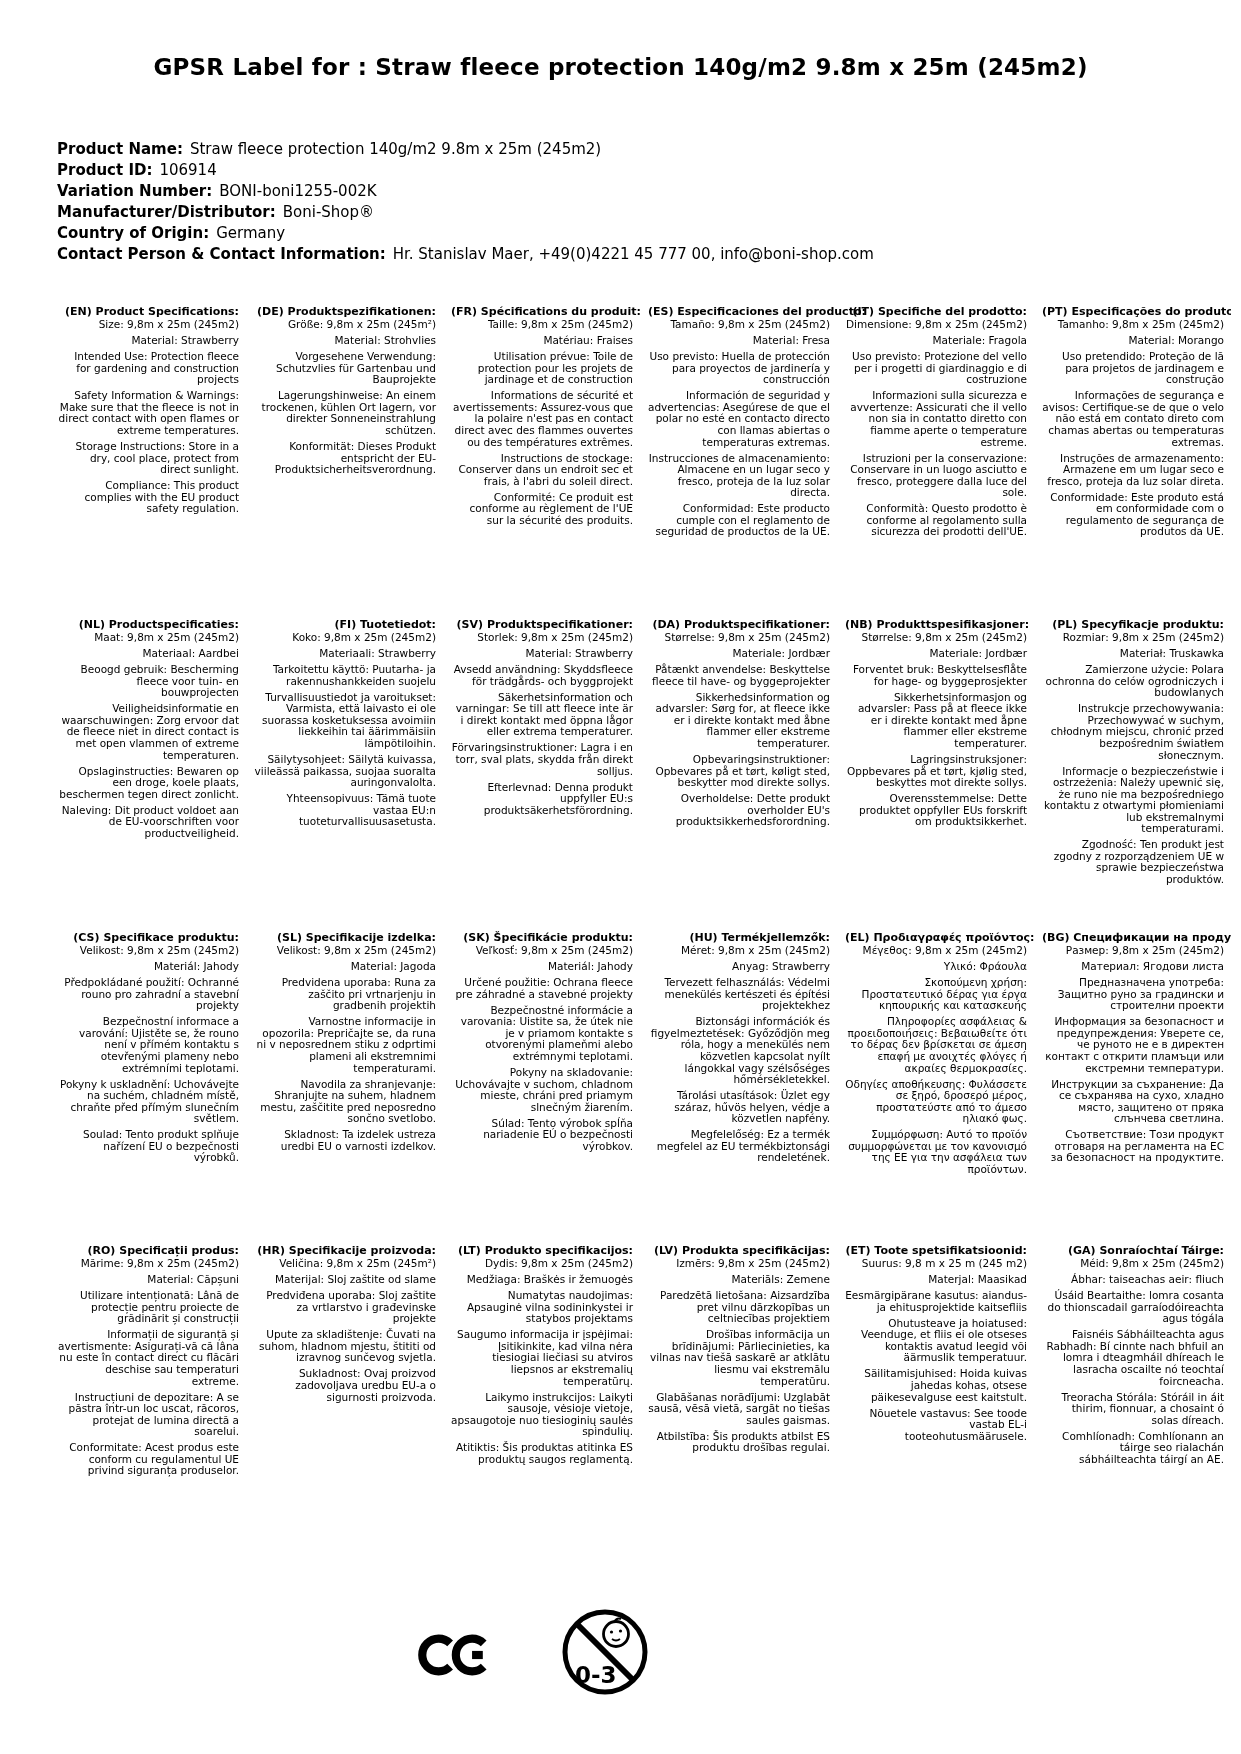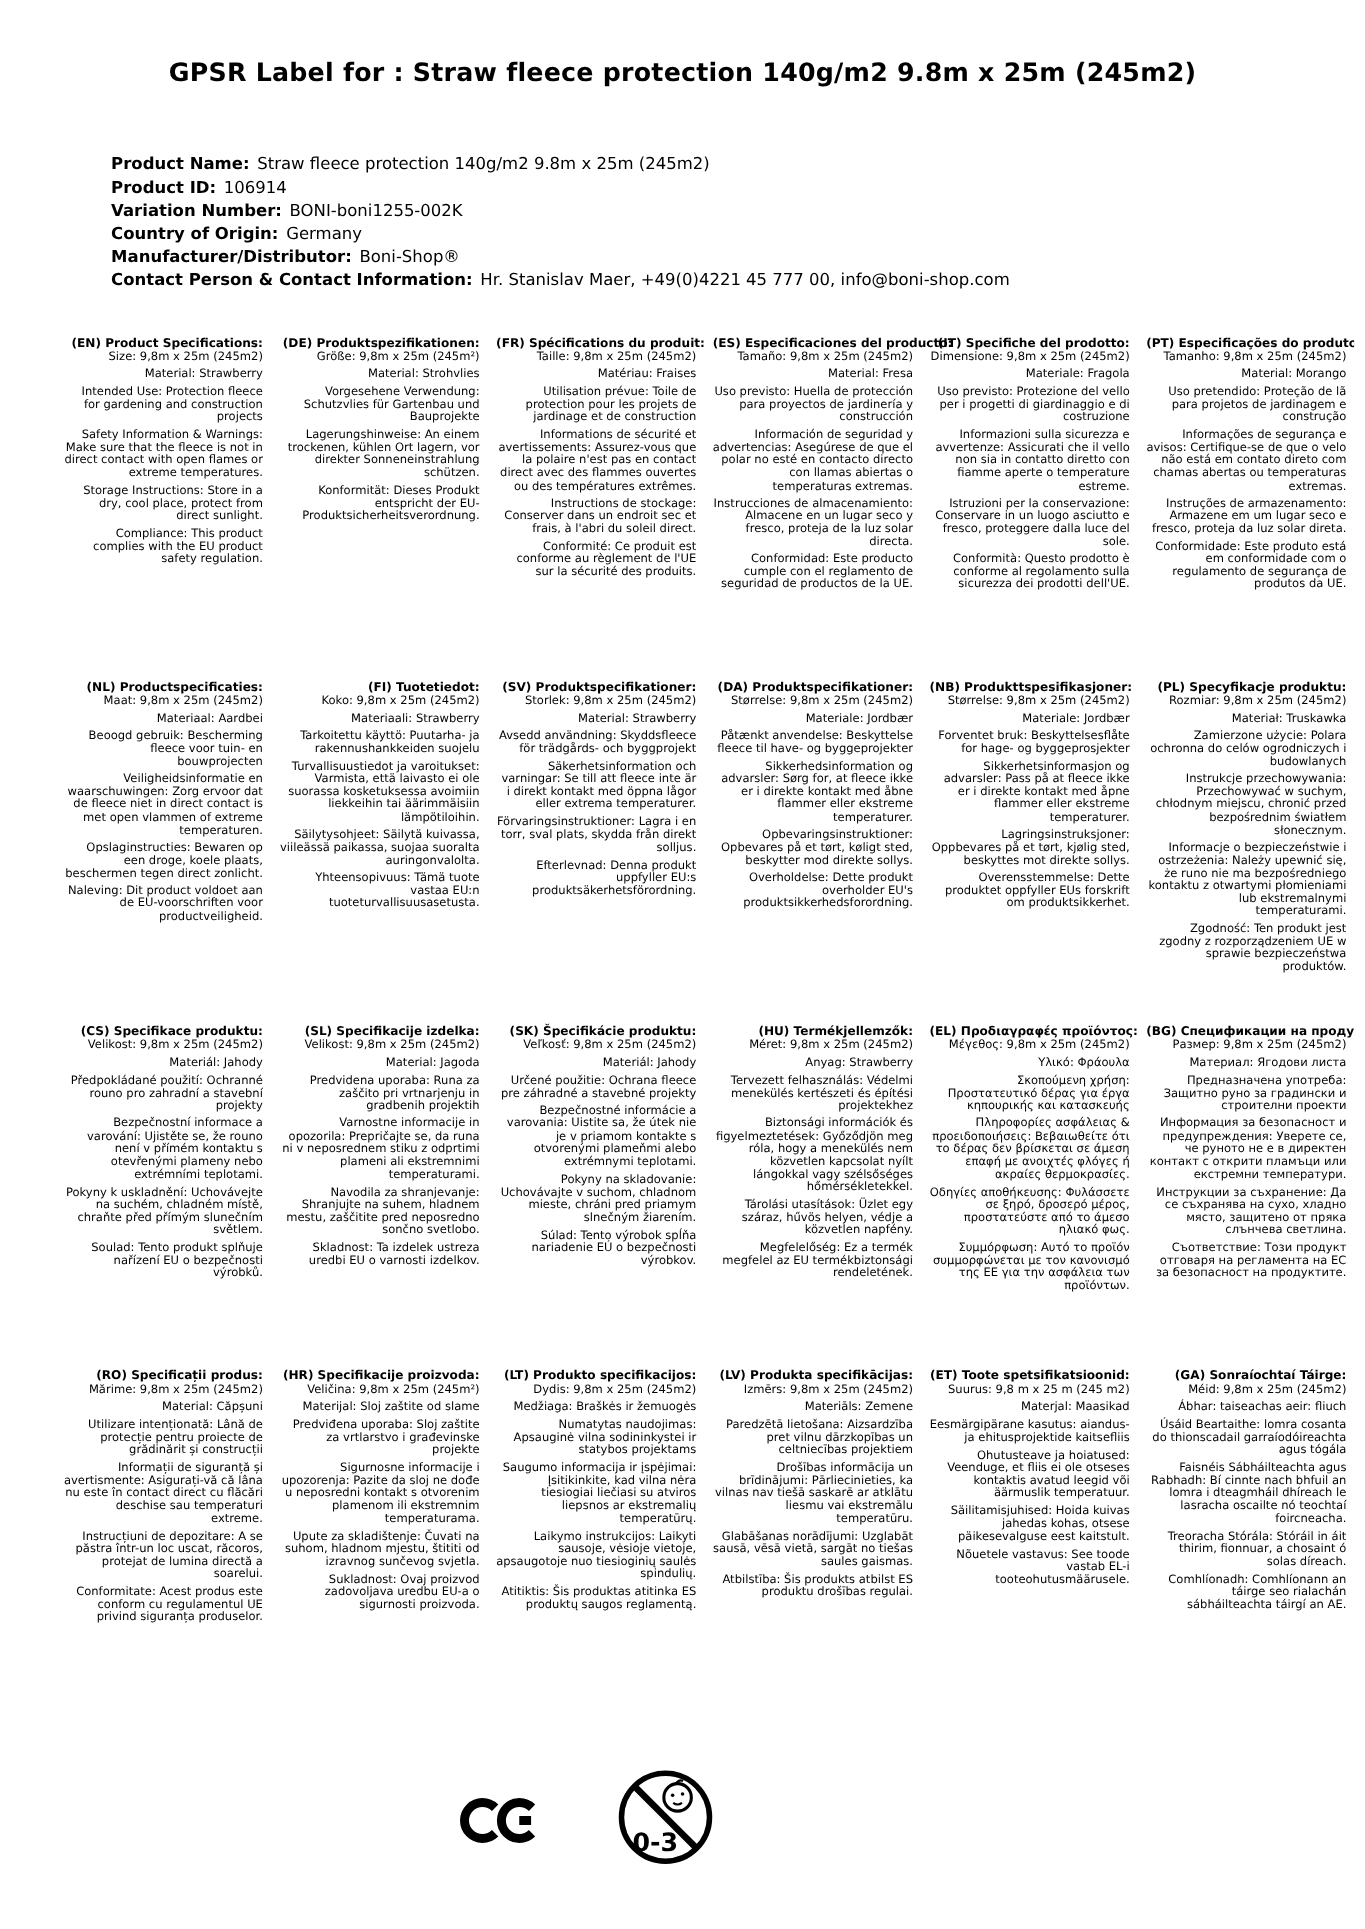--- a/index.html
+++ b/index.html
@@ -2,21 +2,21 @@
 <html><head>
 <meta charset="utf-8">
 <style>
   html,body{margin:0;padding:0;background:#ffffff;}
   .page{position:relative;width:1231px;height:1754px;background:#ffffff;color:#000;
         font-family:"DejaVu Sans","Liberation Sans",sans-serif;overflow:hidden;}
   .title{position:absolute;top:54px;left:0;width:1241px;text-align:center;
          font-size:23px;font-weight:bold;letter-spacing:0.2px;}
   .product-info{position:absolute;top:139px;left:57px;font-size:15px;line-height:21px;}
   .info-row{white-space:nowrap;}
-  .info-label{font-weight:bold;margin-right:7px;margin-left:44px;}
+  .info-label{font-weight:bold;margin-right:7px;}
   .grid{position:absolute;top:306px;left:57px;width:1182px;
         display:grid;grid-template-columns:repeat(6,197px);grid-auto-rows:313px;}
   .block{width:182px;font-size:10.5px;line-height:1.1;text-align:right;}
   .block-heading{font-size:11px;font-weight:bold;white-space:nowrap;margin:0 0 1px 0;}
   .block-para{margin:0 0 4.5px 0;}
   .ce-wrap{position:absolute;left:417px;top:1628px;}
   .age-wrap{position:absolute;left:560px;top:1605px;}
   svg{display:block;}
   .age-text{font-family:"DejaVu Sans","Liberation Sans",sans-serif;font-weight:bold;}
 </style>
@@ -24,22 +24,22 @@
 <body>
 
 <div class="page">
 
   <div class="title">GPSR Label for : Straw fleece protection 140g/m2 9.8m x 25m (245m2)</div>
 
   <div class="product-info">
       <div class="info-row"><span class="info-label">Product Name:</span><span class="info-value">Straw fleece protection 140g/m2 9.8m x 25m (245m2)</span></div>
       <div class="info-row"><span class="info-label">Product ID:</span><span class="info-value">106914</span></div>
       <div class="info-row"><span class="info-label">Variation Number:</span><span class="info-value">BONI-boni1255-002K</span></div>
+      <div class="info-row"><span class="info-label">Manufacturer/Distributor:</span><span class="info-value">Boni-Shop®</span></div>
       <div class="info-row"><span class="info-label">Country of Origin:</span><span class="info-value">Germany</span></div>
-      <div class="info-row"><span class="info-label">Manufacturer/Distributor:</span><span class="info-value">Boni-Shop®</span></div>
       <div class="info-row"><span class="info-label">Contact Person &amp; Contact Information:</span><span class="info-value">Hr. Stanislav Maer, +49(0)4221 45 777 00, info@boni-shop.com</span></div>
     </div>
 
   <div class="grid">
       <div class="block">
         <div class="block-heading">(EN) Product Specifications:</div>
         <p class="block-para">Size: 9,8m x 25m (245m2)</p>
         <p class="block-para">Material: Strawberry</p>
         <p class="block-para">Intended Use: Protection fleece for gardening and construction projects</p>
         <p class="block-para">Safety Information &amp; Warnings: Make sure that the fleece is not in direct contact with open flames or extreme temperatures.</p>
@@ -205,21 +205,20 @@
         <p class="block-para">Utilizare intenționată: Lână de protecție pentru proiecte de grădinărit și construcții</p>
         <p class="block-para">Informații de siguranță și avertismente: Asigurați-vă că lâna nu este în contact direct cu flăcări deschise sau temperaturi extreme.</p>
         <p class="block-para">Instrucțiuni de depozitare: A se păstra într-un loc uscat, răcoros, protejat de lumina directă a soarelui.</p>
         <p class="block-para">Conformitate: Acest produs este conform cu regulamentul UE privind siguranța produselor.</p>
       </div>
       <div class="block">
         <div class="block-heading">(HR) Specifikacije proizvoda:</div>
         <p class="block-para">Veličina: 9,8m x 25m (245m²)</p>
         <p class="block-para">Materijal: Sloj zaštite od slame</p>
         <p class="block-para">Predviđena uporaba: Sloj zaštite za vrtlarstvo i građevinske projekte</p>
-        <p class="block-para">Sigurnosne informacije i upozorenja: Pazite da sloj ne dođe u neposredni kontakt s otvorenim plamenom ili ekstremnim temperaturama.</p>
         <p class="block-para">Upute za skladištenje: Čuvati na suhom, hladnom mjestu, štititi od izravnog sunčevog svjetla.</p>
         <p class="block-para">Sukladnost: Ovaj proizvod zadovoljava uredbu EU-a o sigurnosti proizvoda.</p>
       </div>
       <div class="block">
         <div class="block-heading">(LT) Produkto specifikacijos:</div>
         <p class="block-para">Dydis: 9,8m x 25m (245m2)</p>
         <p class="block-para">Medžiaga: Braškės ir žemuogės</p>
         <p class="block-para">Numatytas naudojimas: Apsauginė vilna sodininkystei ir statybos projektams</p>
         <p class="block-para">Saugumo informacija ir įspėjimai: Įsitikinkite, kad vilna nėra tiesiogiai liečiasi su atviros liepsnos ar ekstremalių temperatūrų.</p>
         <p class="block-para">Laikymo instrukcijos: Laikyti sausoje, vėsioje vietoje, apsaugotoje nuo tiesioginių saulės spindulių.</p>

